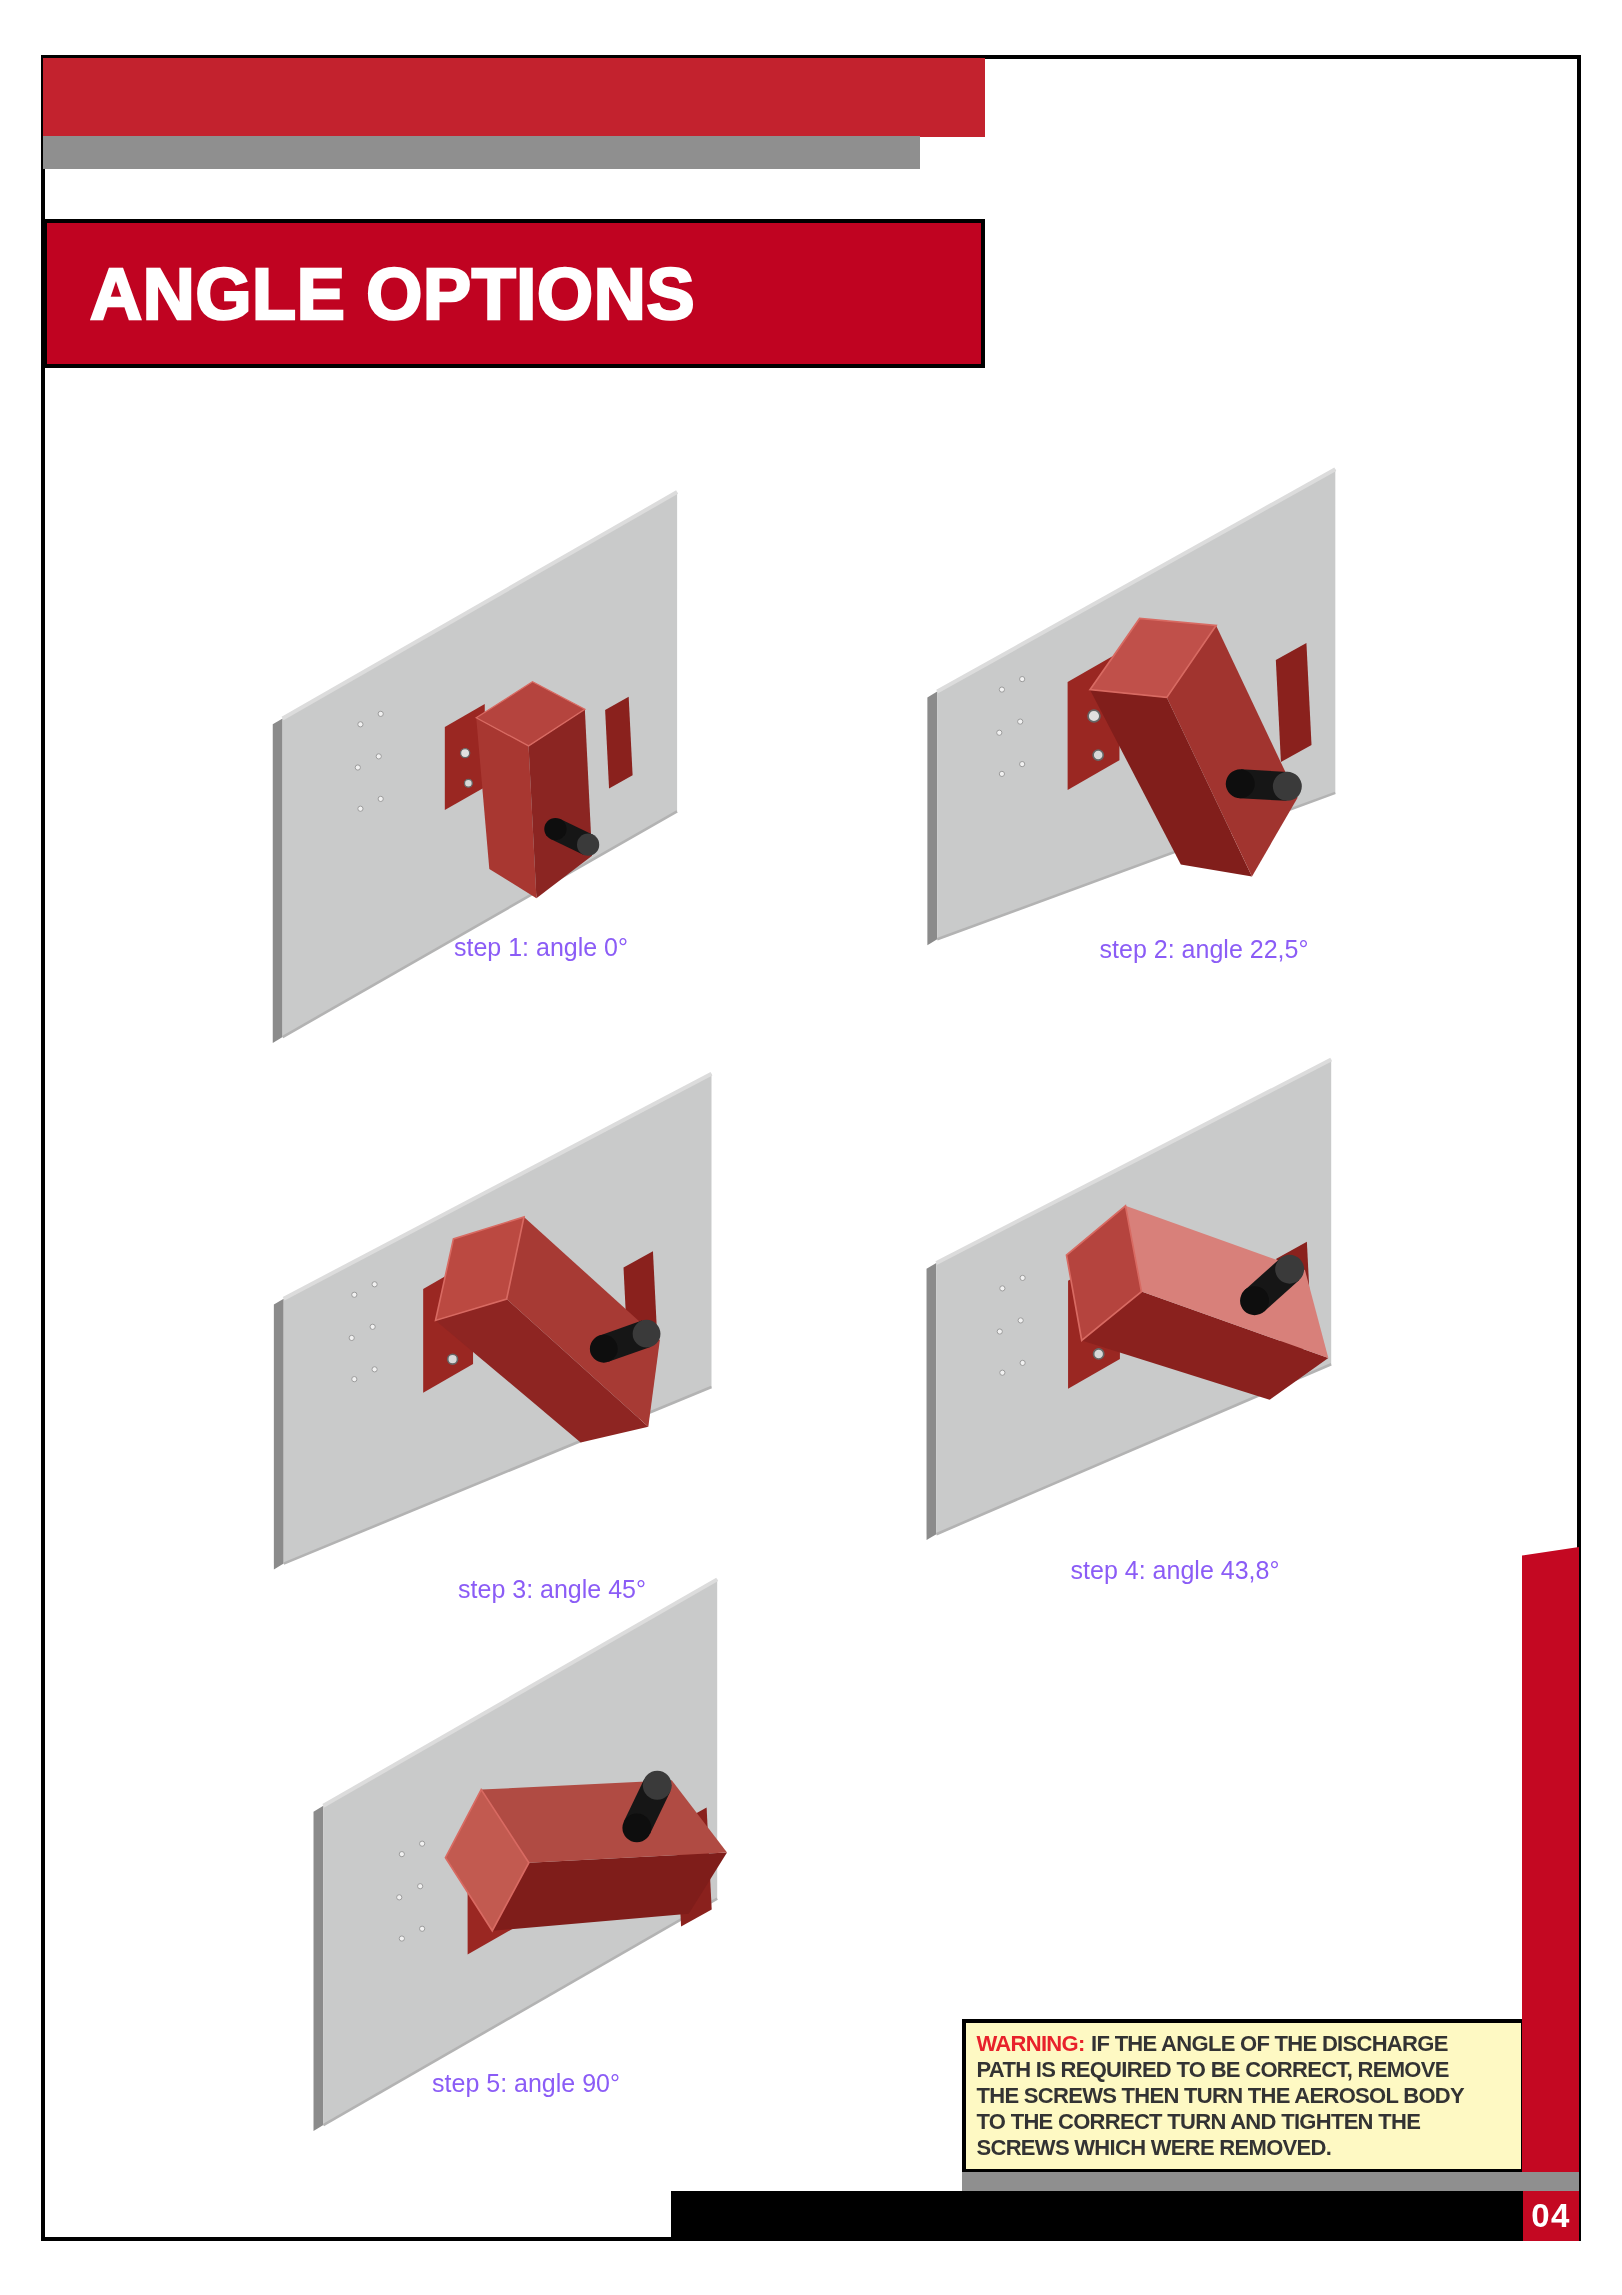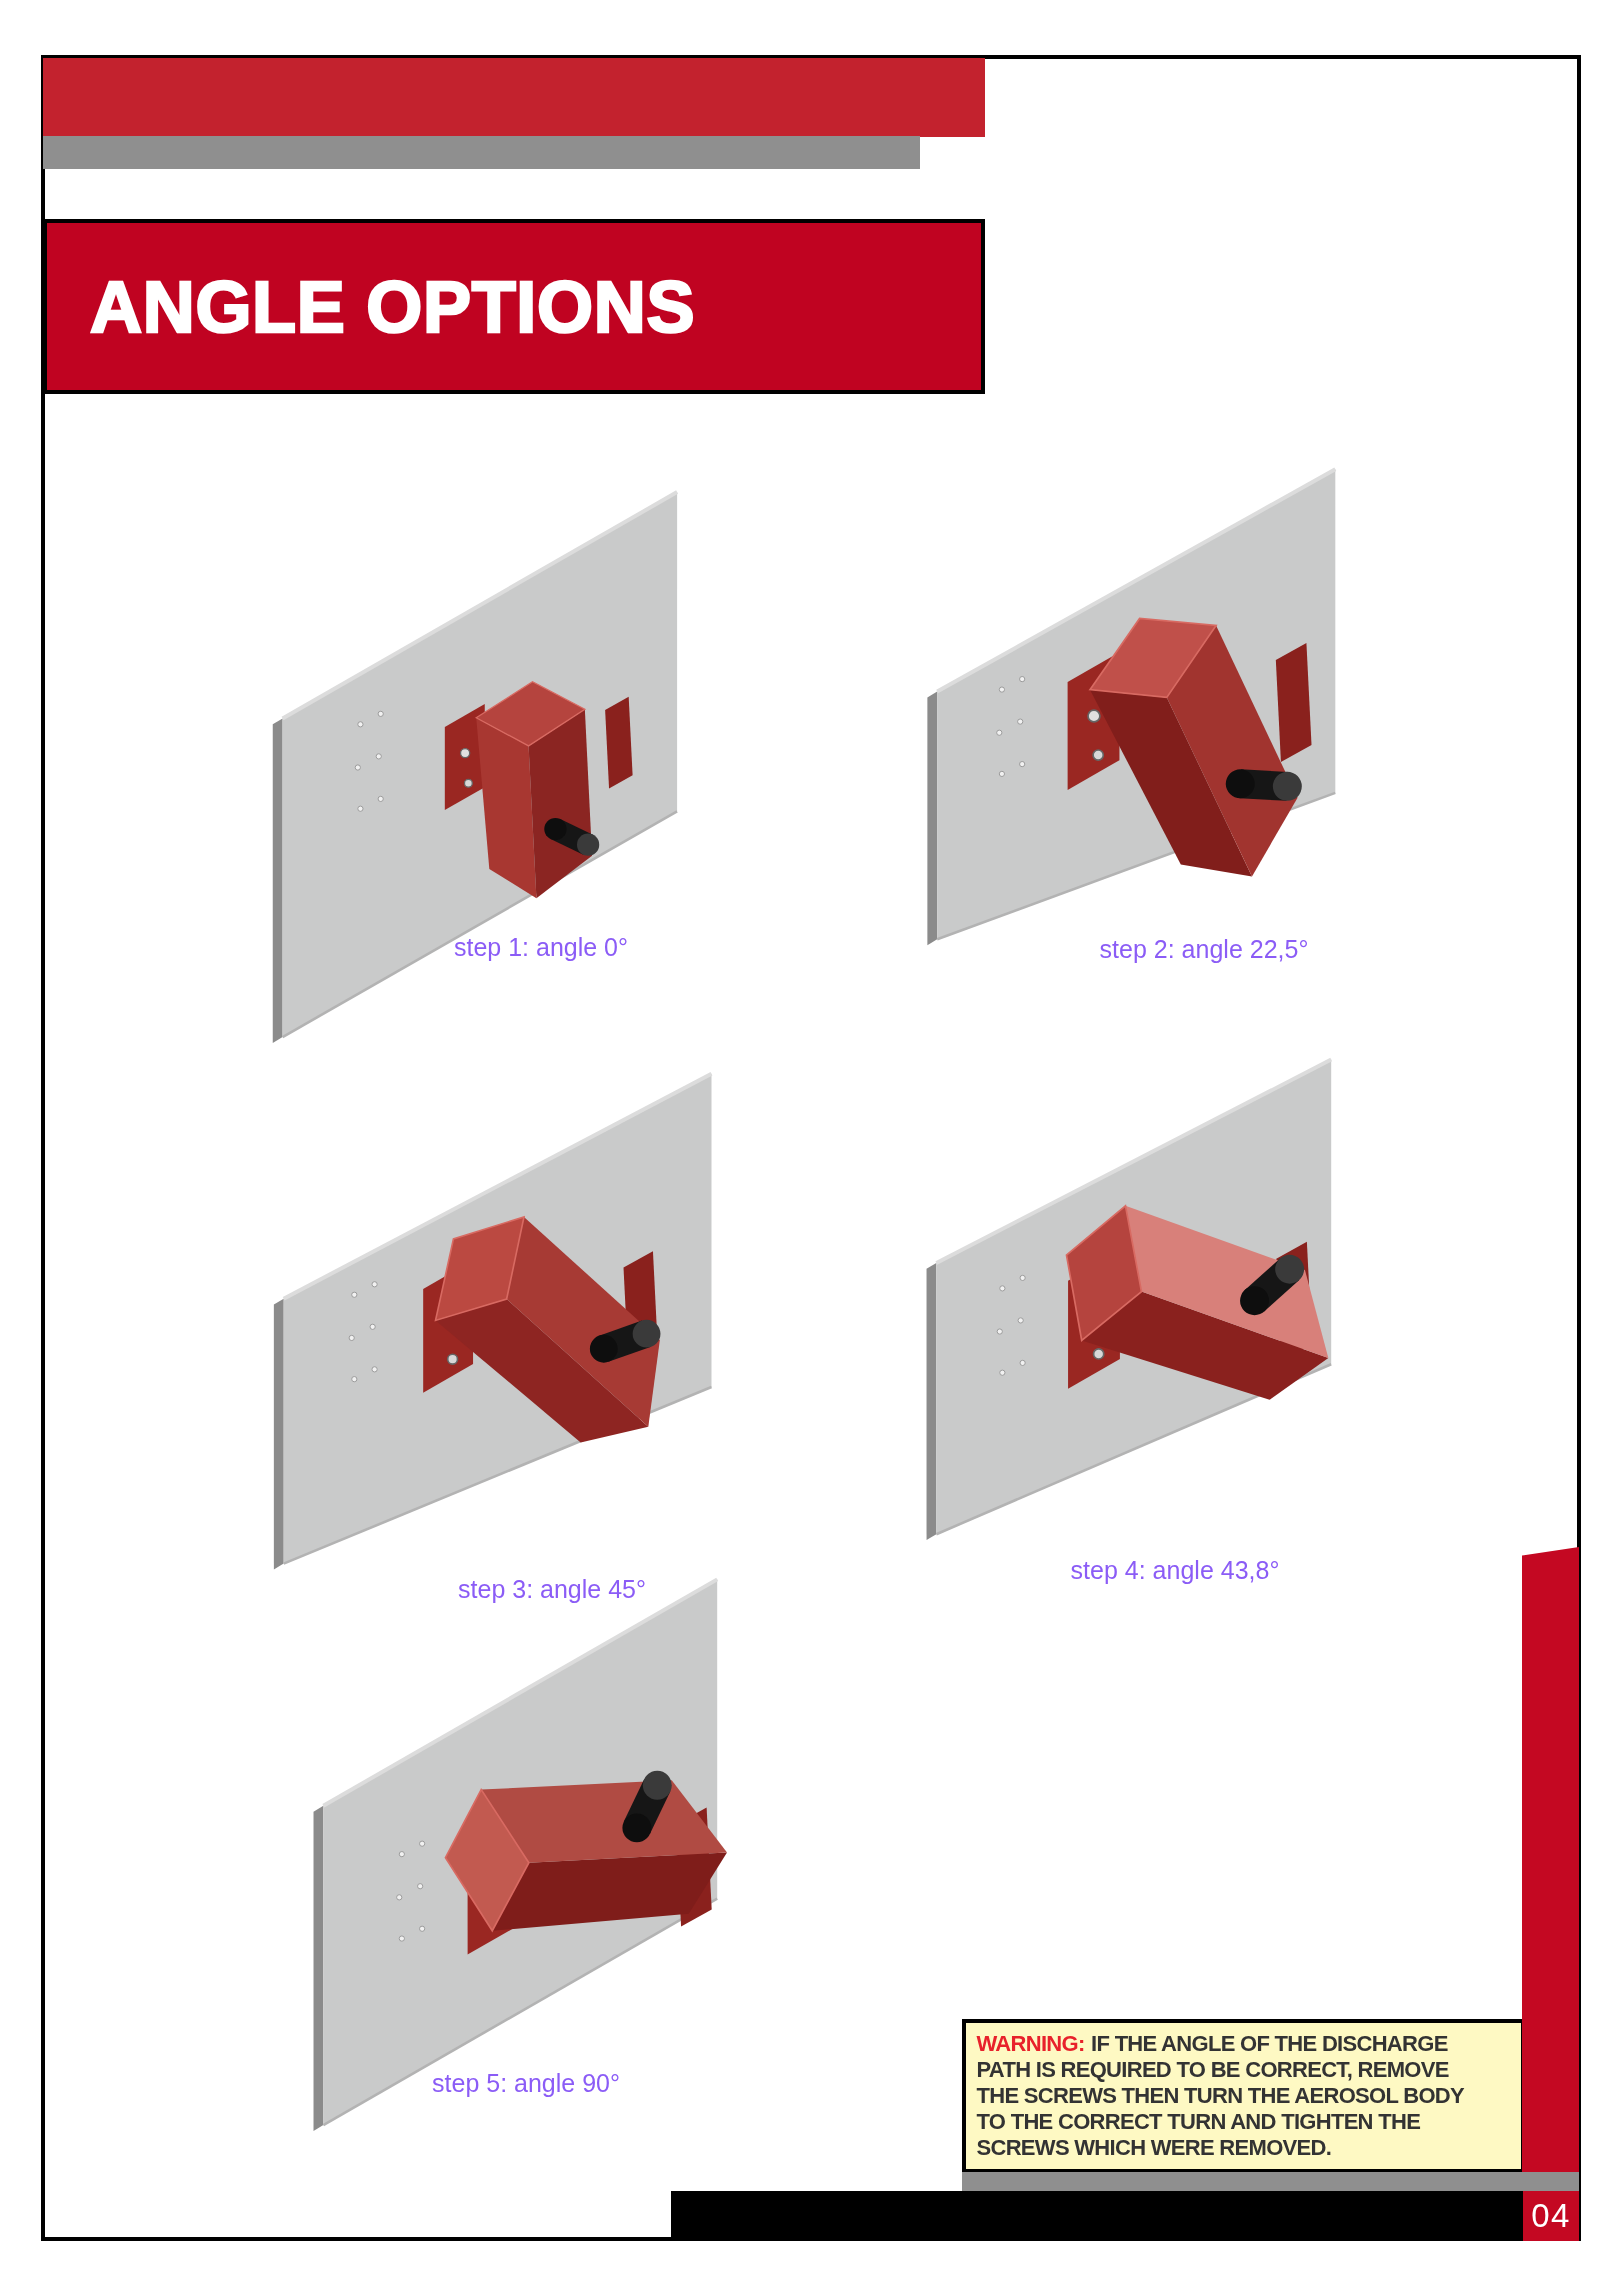--- a/index.html
+++ b/index.html
@@ -11,21 +11,21 @@
   
   #page-frame{
     left:41px;top:55px;width:1540px;height:2186px;
     border:4.6px solid var(--black,#000);box-sizing:border-box;
   }
   
   #top-red-bar{left:43px;top:58px;width:942px;height:79px;background:var(--brand-red,#c3222e);}
   #top-gray-bar{left:43px;top:136px;width:877px;height:33px;background:var(--gray-bar,#8f8f8f);}
   
   #title-box{
-    left:43px;top:219px;width:942px;height:175px;
+    left:43px;top:219px;width:942px;height:149px;
     background:var(--title-red,#c00321);border:4.6px solid var(--black,#000);box-sizing:border-box;
     display:flex;align-items:center;
   }
   #title-box .title-text{
     color:#fff;font-size:72px;font-weight:700;letter-spacing:0.7px;
     -webkit-text-stroke:2.6px #fff;padding-left:43px;white-space:nowrap;
   }
   
   .figure-svg{display:block;}
   .step-label{
@@ -47,21 +47,21 @@
   #bottom-gray-bar{left:962px;top:2172px;width:617px;height:19px;background:var(--gray-bar,#8f8f8f);}
   #bottom-black-bar{left:671px;top:2191px;width:852px;height:48px;background:var(--black,#000);}
   #side-red-bar{
     left:1522px;top:1547px;width:57px;height:626px;background:var(--accent-red,#c40822);
     clip-path:polygon(0 8.5px,100% 0,100% 100%,0 100%);
   }
   #page-number-badge{
     left:1523px;top:2191px;width:56px;height:50px;background:var(--accent-red,#c40822);
     display:flex;align-items:center;justify-content:center;
   }
-  #page-number-badge span{color:#fff;font-size:33px;font-weight:400;letter-spacing:1.3px;}
+  #page-number-badge span{color:#fff;font-size:33px;font-weight:700;letter-spacing:1.3px;}
 </style>
 </head>
 <body>
 
 <div id="page">
 
   <div class="abs" id="page-frame"></div>
 
   <div class="abs" id="top-red-bar"></div>
   <div class="abs" id="top-gray-bar"></div>

